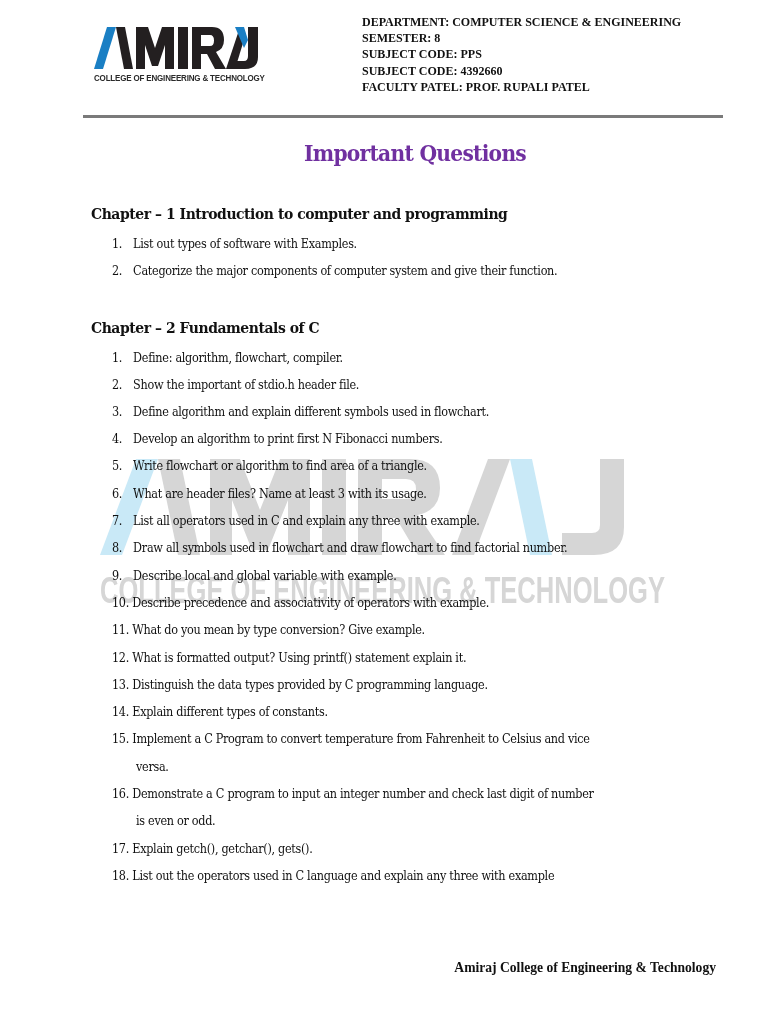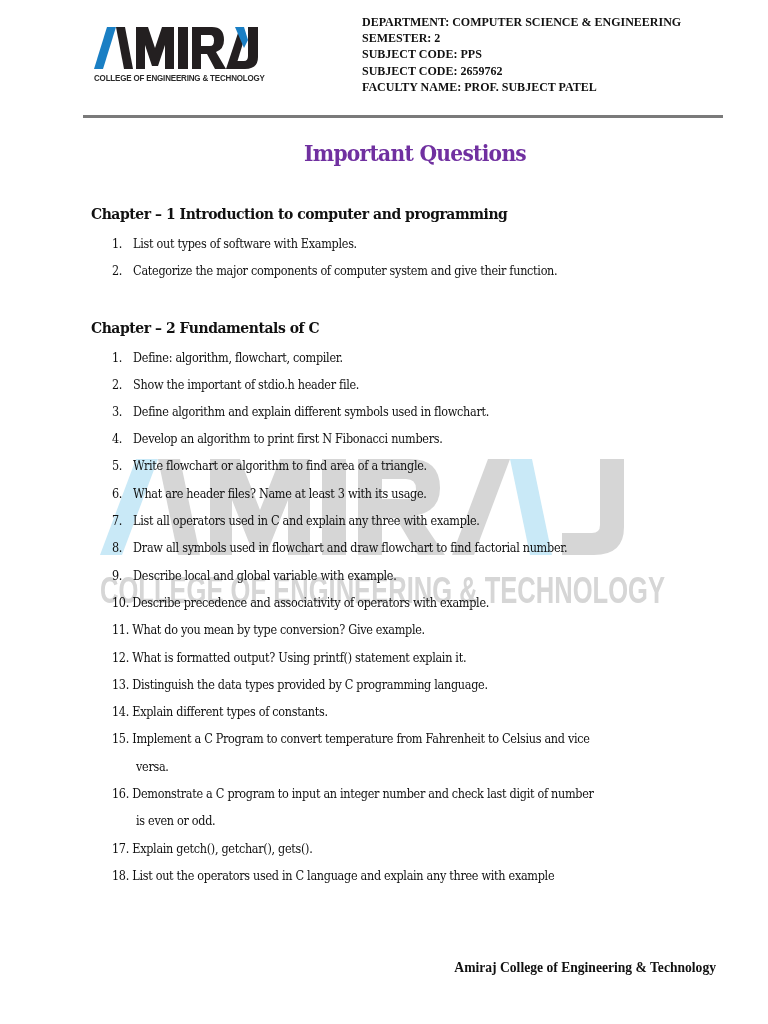--- a/index.html
+++ b/index.html
@@ -59,24 +59,24 @@
     <path d="M98,1 H118 Q130,1 130,14 Q130,23 122,26 L132,43 H121 L113,28 H107 V43 H98 Z M107,9 V20 H116 Q120,20 120,14.5 Q120,9 116,9 Z" fill="#231f20" fill-rule="evenodd"></path>
     <polygon points="132,43 141,43 150,14 146,1" fill="#231f20"></polygon>
     <polygon points="141,1 150,1 154,14 150,22" fill="#1a7fc4"></polygon>
     <path d="M154,1 H164 V31 Q164,43 151,43 H140 V35 H150 Q154,35 154,30 Z" fill="#231f20"></path>
   </svg>
   <div class="logo-sub">COLLEGE OF ENGINEERING &amp; TECHNOLOGY</div>
 </div>
 
 <div class="meta">
   <div>DEPARTMENT: COMPUTER SCIENCE &amp; ENGINEERING</div>
-  <div>SEMESTER: 2</div>
+  <div>SEMESTER: 8</div>
   <div>SUBJECT CODE: PPS</div>
-  <div>SUBJECT CODE: 2659762</div>
-  <div>FACULTY NAME: PROF. SUBJECT PATEL</div>
+  <div>SUBJECT CODE: 4392660</div>
+  <div>FACULTY PATEL: PROF. RUPALI PATEL</div>
 </div>
 
 <div class="rule"></div>
 
 <div class="title">Important Questions</div>
 
 <div class="chapter" style="top:204px">Chapter – 1 Introduction to computer and programming</div>
 <div class="q" style="top:236px"><span class="num">1.</span><span>List out types of software with Examples.</span></div>
 <div class="q" style="top:263px"><span class="num">2.</span><span>Categorize the major components of computer system and give their function.</span></div>
 

